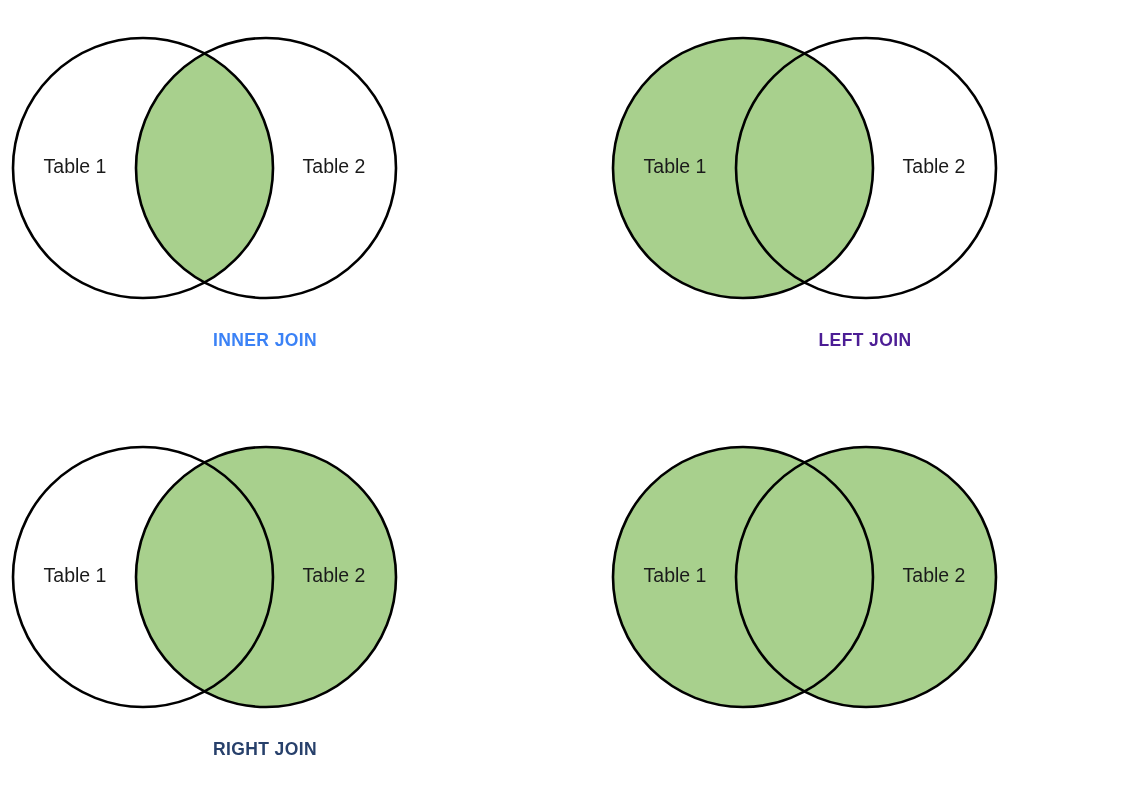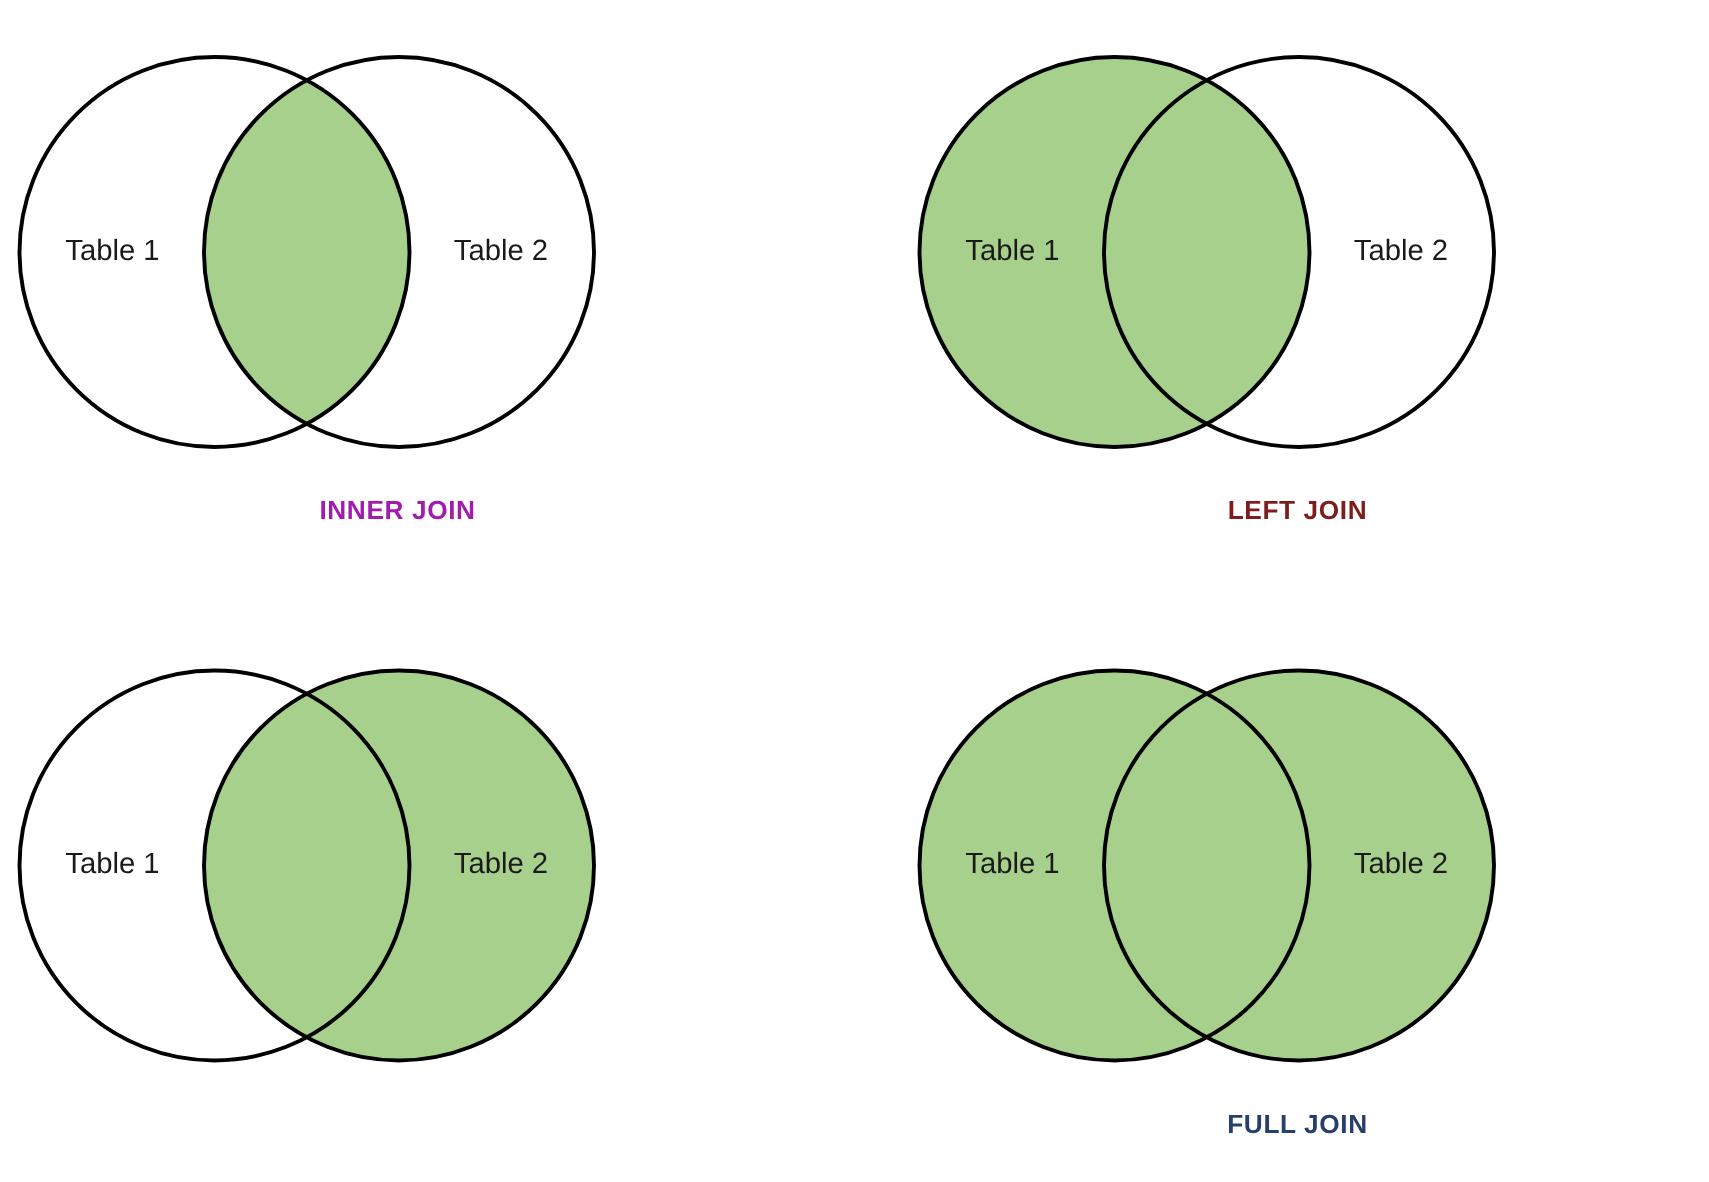--- a/index.html
+++ b/index.html
@@ -108,21 +108,21 @@
           <circle class="region-shade" cx="266" cy="156" r="130" fill="#A8D08D"></circle>
         </g>
 
         <circle class="circle-outline" cx="143" cy="156" r="130" stroke="#000000"></circle>
         <circle class="circle-outline" cx="266" cy="156" r="130" stroke="#000000"></circle>
 
         <text class="venn-label" x="75" y="156" fill="#1A1A1A">Table 1</text>
         <text class="venn-label" x="334" y="156" fill="#1A1A1A">Table 2</text>
       </svg>
     </div>
-    <div class="join-caption" style="color: #a21caf;">INNER JOIN</div>
+    <div class="join-caption" style="color: #3b82f6;">INNER JOIN</div>
   </div>
 
   <div class="panel" id="panel-left">
     <div class="panel-venn">
       <svg class="venn-svg" viewBox="0 0 530 310" xmlns="http://www.w3.org/2000/svg">
         <defs>
           <clipPath id="clipL-left">
               <circle cx="143" cy="156" r="130"></circle>
             </clipPath>
           <mask id="maskLonly-left">
@@ -143,21 +143,21 @@
           <circle class="region-shade" cx="266" cy="156" r="130" fill="#A8D08D"></circle>
         </g>
 
         <circle class="circle-outline" cx="143" cy="156" r="130" stroke="#000000"></circle>
         <circle class="circle-outline" cx="266" cy="156" r="130" stroke="#000000"></circle>
 
         <text class="venn-label" x="75" y="156" fill="#1A1A1A">Table 1</text>
         <text class="venn-label" x="334" y="156" fill="#1A1A1A">Table 2</text>
       </svg>
     </div>
-    <div class="join-caption" style="color: #7f1d1d;">LEFT JOIN</div>
+    <div class="join-caption" style="color: #4c1d95;">LEFT JOIN</div>
   </div>
 
   <div class="panel" id="panel-right">
     <div class="panel-venn">
       <svg class="venn-svg" viewBox="0 0 530 310" xmlns="http://www.w3.org/2000/svg">
         <defs>
           <clipPath id="clipL-right">
               <circle cx="143" cy="156" r="130"></circle>
             </clipPath>
           <mask id="maskLonly-right">
@@ -178,20 +178,21 @@
           <circle class="region-shade" cx="266" cy="156" r="130" fill="#A8D08D"></circle>
         </g>
 
         <circle class="circle-outline" cx="143" cy="156" r="130" stroke="#000000"></circle>
         <circle class="circle-outline" cx="266" cy="156" r="130" stroke="#000000"></circle>
 
         <text class="venn-label" x="75" y="156" fill="#1A1A1A">Table 1</text>
         <text class="venn-label" x="334" y="156" fill="#1A1A1A">Table 2</text>
       </svg>
     </div>
+    <div class="join-caption" style="color: rgb(39, 64, 107);">RIGHT JOIN</div>
   </div>
 
   <div class="panel" id="panel-full">
     <div class="panel-venn">
       <svg class="venn-svg" viewBox="0 0 530 310" xmlns="http://www.w3.org/2000/svg">
         <defs>
           <clipPath id="clipL-full">
               <circle cx="143" cy="156" r="130"></circle>
             </clipPath>
           <mask id="maskLonly-full">
@@ -212,16 +213,15 @@
           <circle class="region-shade" cx="266" cy="156" r="130" fill="#A8D08D"></circle>
         </g>
 
         <circle class="circle-outline" cx="143" cy="156" r="130" stroke="#000000"></circle>
         <circle class="circle-outline" cx="266" cy="156" r="130" stroke="#000000"></circle>
 
         <text class="venn-label" x="75" y="156" fill="#1A1A1A">Table 1</text>
         <text class="venn-label" x="334" y="156" fill="#1A1A1A">Table 2</text>
       </svg>
     </div>
-    <div class="join-caption" style="color: rgb(39, 64, 107);">FULL JOIN</div>
   </div>
 
 </div>
 
 </body></html>

